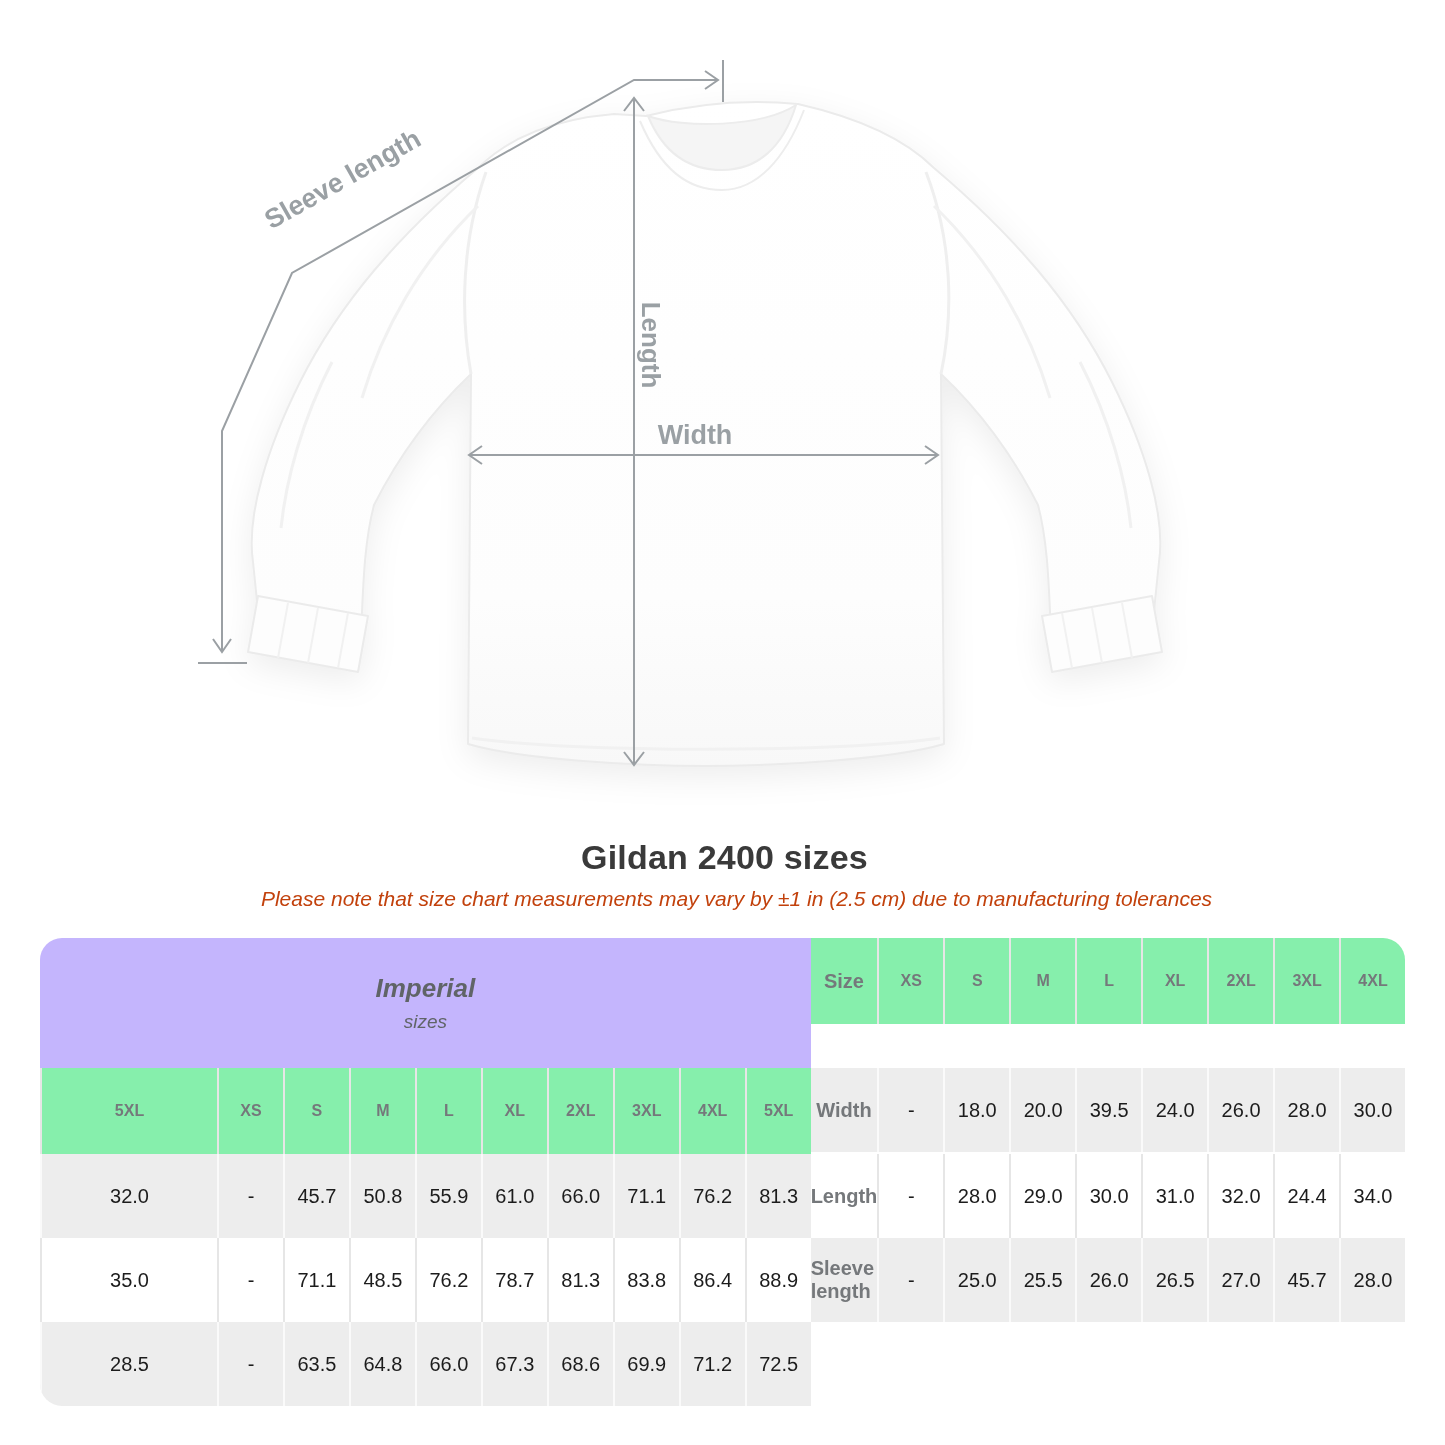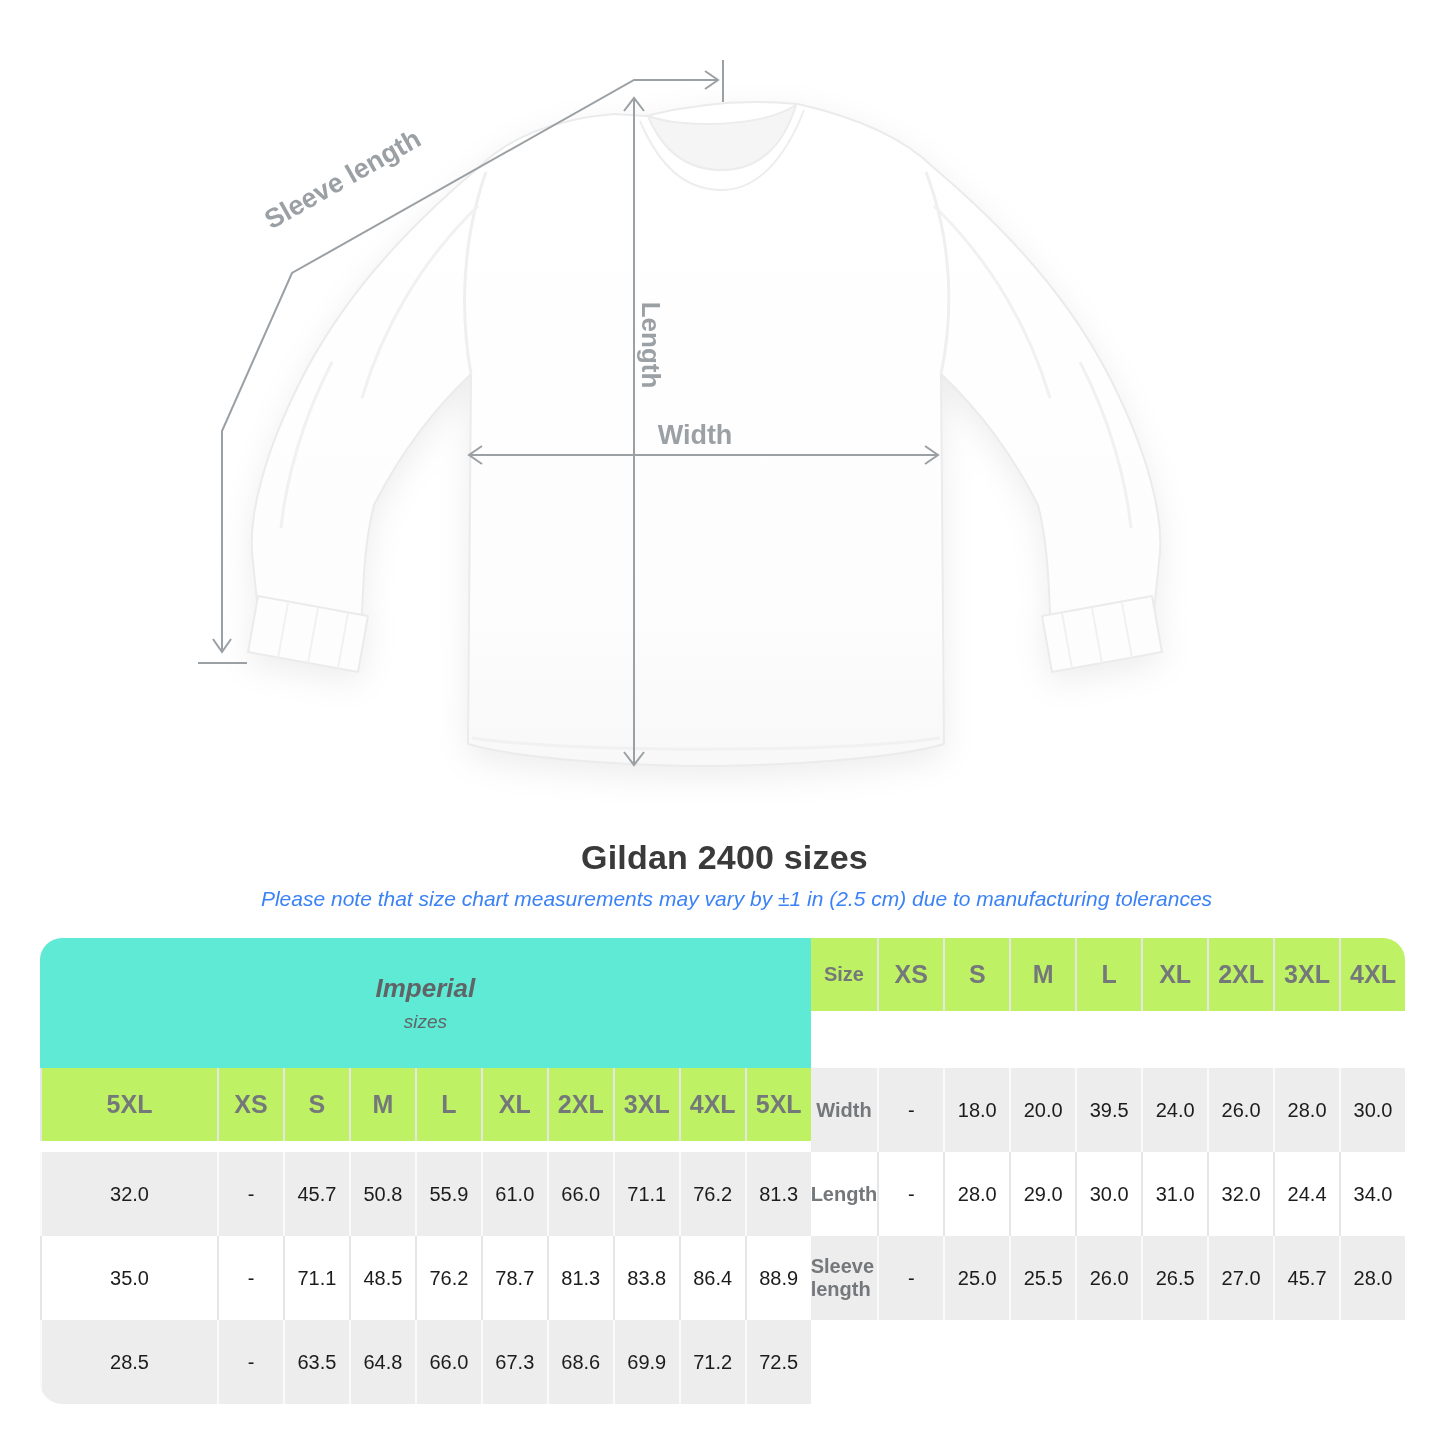--- a/index.html
+++ b/index.html
@@ -11,45 +11,45 @@
   
   .diagram{position:relative;width:1445px;height:828px;}
   .diagram svg{position:absolute;left:0;top:0;}
   .meas-label{font-family:"Liberation Sans",sans-serif;font-weight:bold;fill:#9aa0a4;}
   
   .page-title{
     text-align:center;font-size:34px;font-weight:bold;color:#3a3a3a;
     margin:10px 0 0 4px;letter-spacing:.2px;
   }
   .tolerance-note{
-    text-align:center;font-size:21px;font-style:italic;color:#3b82f6;
+    text-align:center;font-size:21px;font-style:italic;color:#c2410c;
     margin:10px 0 0 0;
     padding-left:28px;
   }
   
   .size-table{
     width:1365px;margin:27px auto 0;display:grid;
     grid-template-columns:177px repeat(18,1fr);
     border-radius:22px;overflow:hidden;background:#ffffff;
   }
-  .band{background:#5eead4;height:130px;display:flex;flex-direction:column;
+  .band{background:#c4b5fd;height:130px;display:flex;flex-direction:column;
     align-items:center;justify-content:center;gap:7px;}
   .band-imperial{grid-column:1 / span 10;}
   .band-metric{grid-column:11 / span 9;}
   .g-title{font-size:26px;font-weight:bold;font-style:italic;color:#606467;}
   .g-unit{font-size:19px;font-style:italic;color:#606467;}
   .cell{display:flex;align-items:center;justify-content:center;}
-  .hrow{height:73px;background:#bef264;}
+  .hrow{height:86px;background:#86efac;}
   .drow{height:84px;}
   .rowW{background:#ffffff;}
   .rowG{background:#ededed;}
   .divW{border-left:2px solid #e6e6e6;}   
   .divG{border-left:2px solid #fafafa;}   
   .lbl{font-size:20px;font-weight:bold;color:#75787b;}
-  .szh{font-size:25px;font-weight:bold;color:#75787b;}
+  .szh{font-size:16px;font-weight:bold;color:#75787b;}
   .val{font-size:20px;color:#1c1c1c;}
 </style>
 </head>
 <body>
 
 <div class="stage">
 
   <div class="diagram">
     <svg width="1445" height="828" viewBox="0 0 1445 828">
       <defs>

